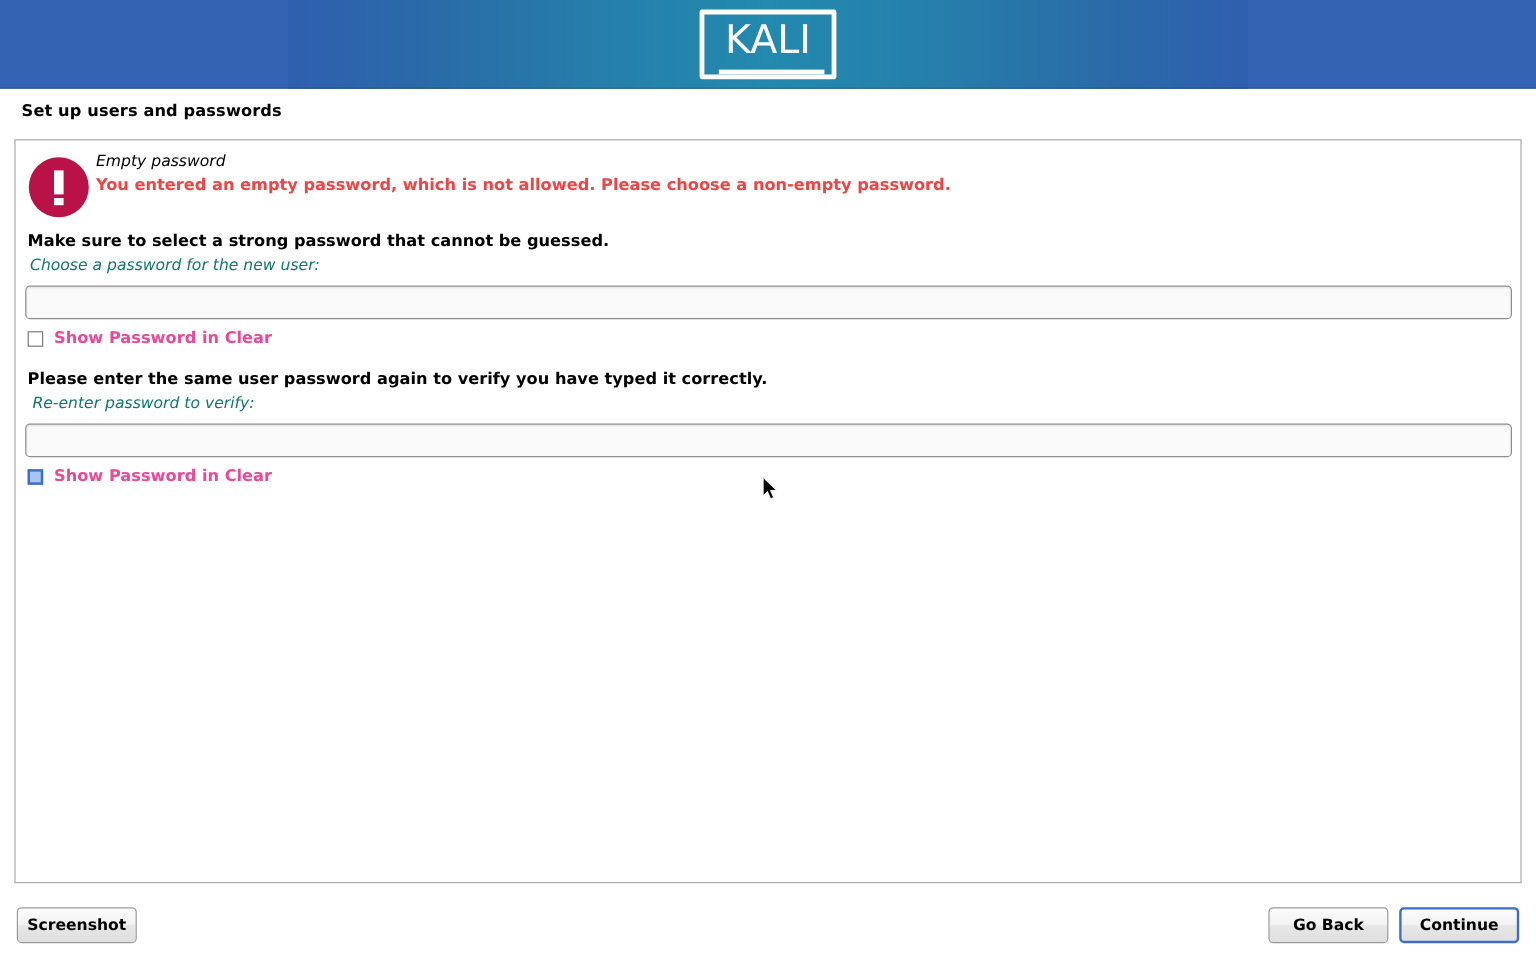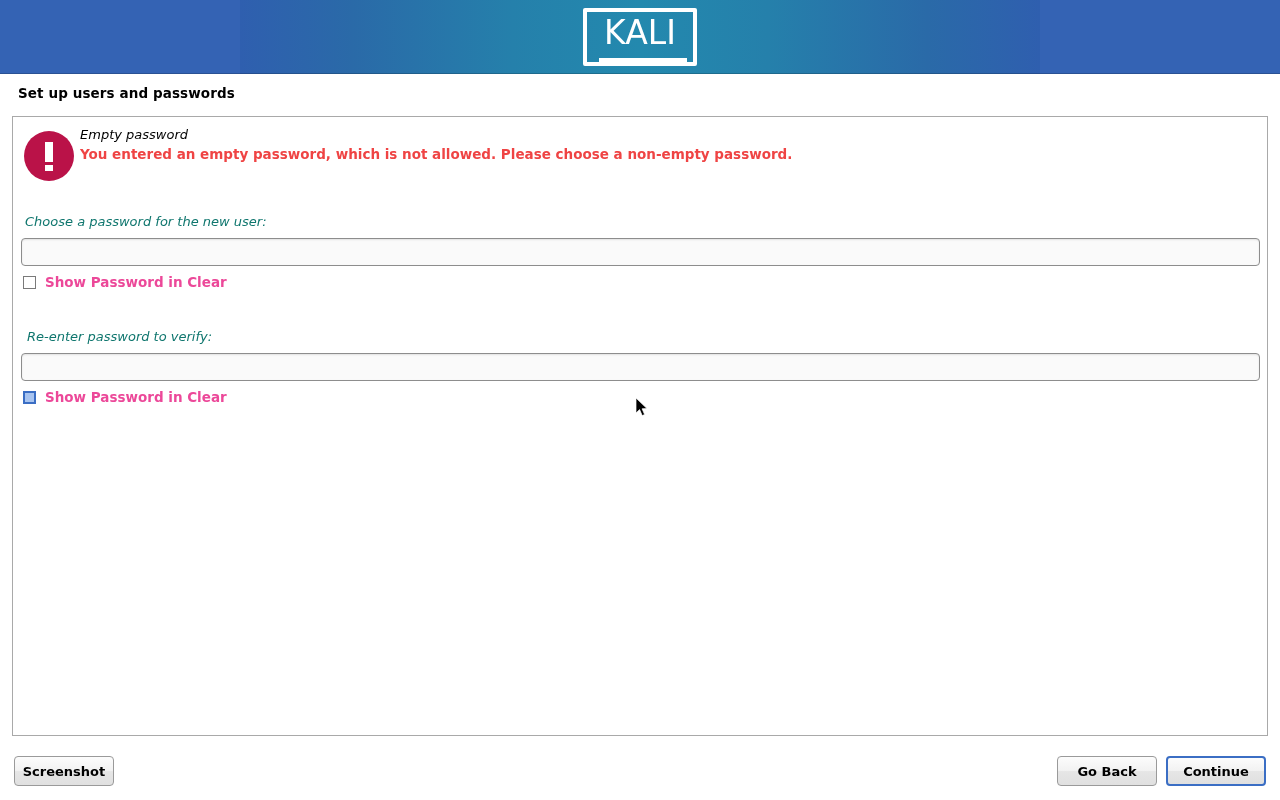--- a/index.html
+++ b/index.html
@@ -308,30 +308,32 @@
 
     <div class="error-row">
       <div class="error-icon">
         <div class="bang-bar"></div>
         <div class="bang-dot"></div>
       </div>
       <div class="error-title">Empty password</div>
       <div class="error-desc">You entered an empty password, which is not allowed. Please choose a non-empty password.</div>
     </div>
 
+    <div class="strong-note">Make sure to select a strong password that cannot be guessed.</div>
 
     <div class="field-label label-pw1">Choose a password for the new user:</div>
 
     <input class="pw-input pw-input-1" type="password" placeholder="" style="">
 
     <div class="check-row check-row-1">
       <div class="checkbox"></div>
       <div class="check-label">Show Password in Clear</div>
     </div>
 
+    <div class="verify-note">Please enter the same user password again to verify you have typed it correctly.</div>
 
     <div class="field-label label-pw2">Re-enter password to verify:</div>
 
     <input class="pw-input pw-input-2" type="password" placeholder="" style="">
 
     <div class="check-row check-row-2">
       <div class="checkbox focused"></div>
       <div class="check-label">Show Password in Clear</div>
     </div>
 

